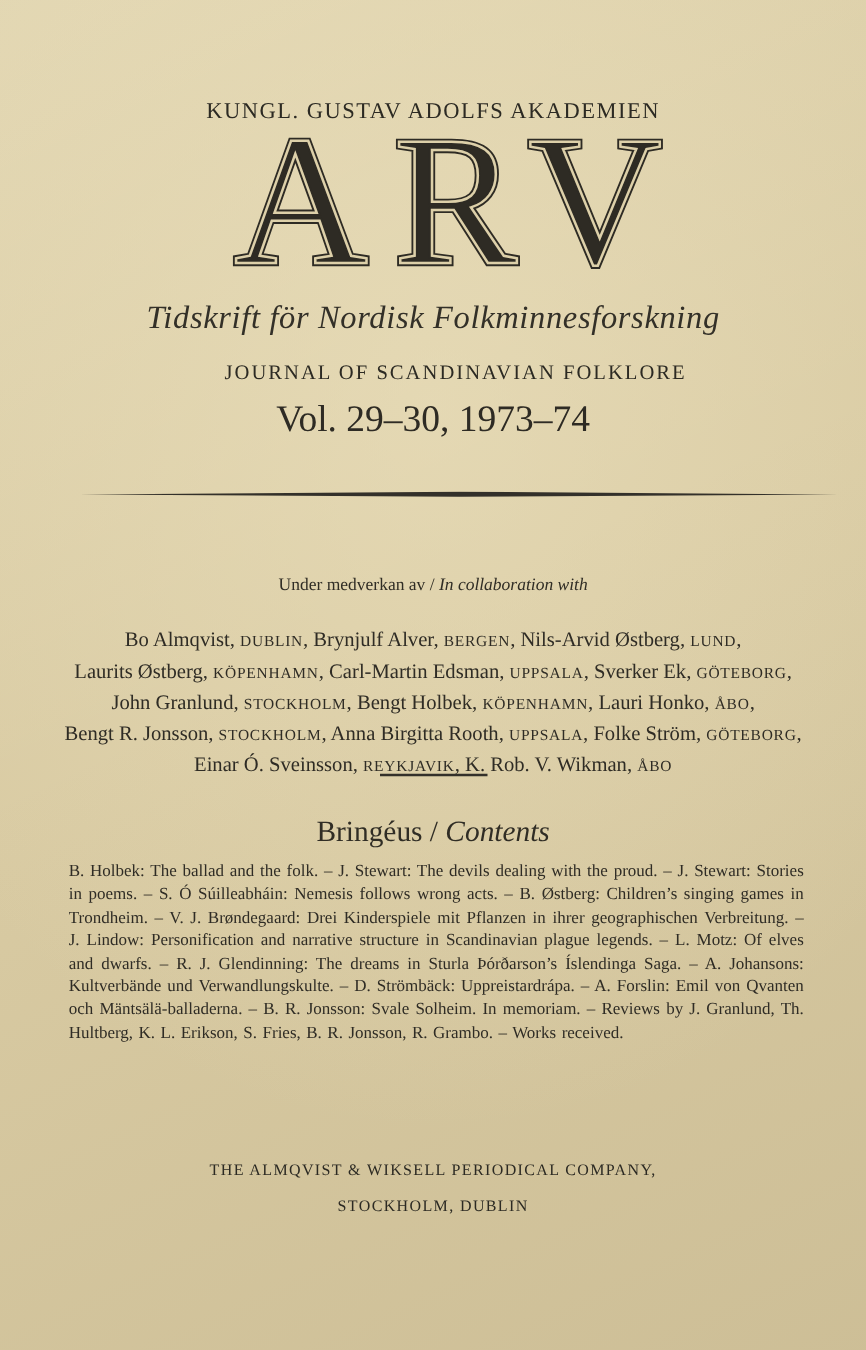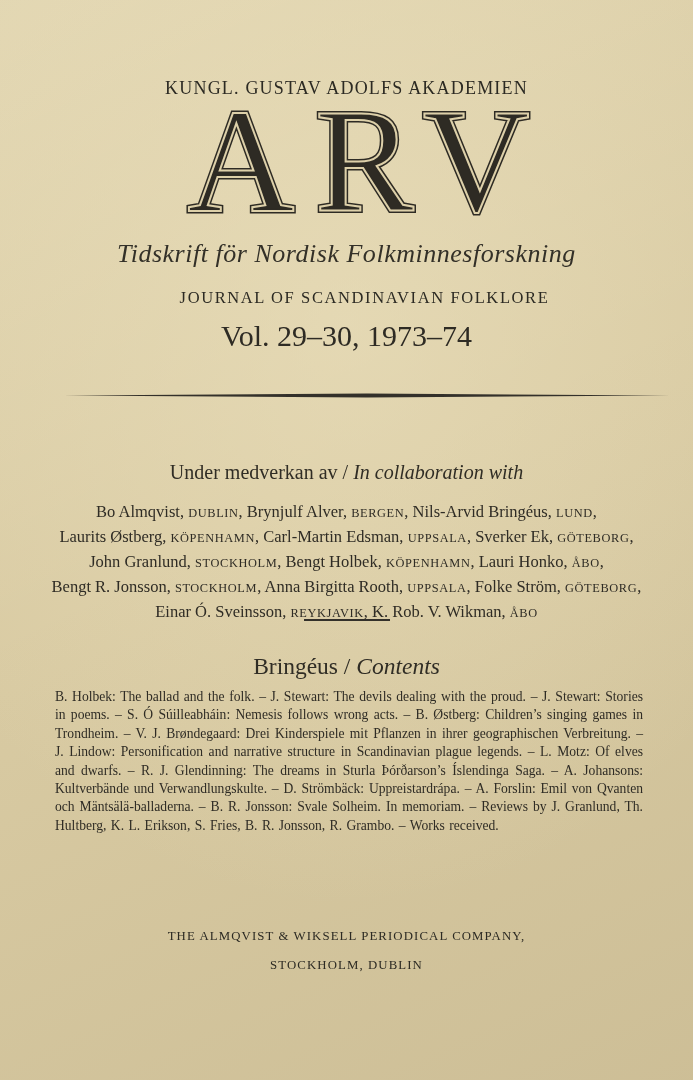--- a/index.html
+++ b/index.html
@@ -29,21 +29,21 @@
   .arv-inline{
     color:transparent;
     -webkit-text-stroke:2px #ddd0a9;
   }
   .publisher{top:46px;font-size:18px;margin-top:32px;}
   .subtitle-sv{top:239px;font-size:26px;font-style:italic;letter-spacing:.02em;color:#333028;}
   .subtitle-en{top:288px;font-size:16.5px;letter-spacing:1.6px;margin-left:18px;}
   .volume{top:319px;font-size:30px;color:#2e2b24;}
   .rule-wide{position:absolute;top:393px;left:64px;width:606px;height:5px;}
   .editor-line{top:429px;font-size:22.5px;}
-  .collab-line{top:461px;font-size:20px;}
+  .collab-line{top:461px;font-size:14px;}
   .contributors{top:500px;font-size:16.5px;line-height:23px;color:#2f2c25;}
   .smallcaps{font-size:.75em;letter-spacing:.05em;}
   .italic{font-style:italic;}
   .rule-short{position:absolute;top:619px;left:304px;width:86px;height:2px;background:#33302a;}
   .contents-heading{top:653px;font-size:23.5px;}
   .contents-para{
     position:absolute;top:688px;left:55px;width:588px;
     font-size:13.6px;line-height:18.4px;
     text-align:justify;word-spacing:1px;color:#2f2c25;
   }
@@ -69,21 +69,21 @@
   <div class="abs volume">Vol. 29–30, 1973–74</div>
 
   <svg class="rule-wide" viewBox="0 0 606 5" preserveAspectRatio="none">
     <polygon points="0,2.6 303,0.4 606,2.6 303,4.4" fill="#33302a"></polygon>
   </svg>
 
 
   <div class="abs collab-line"><span>Under medverkan av / </span><span class="italic">In collaboration with</span></div>
 
   <div class="abs contributors">
-      <div><span>Bo Almqvist, </span><span class="smallcaps">DUBLIN</span><span>, Brynjulf Alver, </span><span class="smallcaps">BERGEN</span><span>, Nils-Arvid Bringéus, </span><span class="smallcaps">LUND</span><span>,</span></div>
+      <div><span>Bo Almqvist, </span><span class="smallcaps">DUBLIN</span><span>, Brynjulf Alver, </span><span class="smallcaps">BERGEN</span><span>, Nils-Arvid Østberg, </span><span class="smallcaps">LUND</span><span>,</span></div>
       <div><span>Laurits Østberg, </span><span class="smallcaps">KÖPENHAMN</span><span>, Carl-Martin Edsman, </span><span class="smallcaps">UPPSALA</span><span>, Sverker Ek, </span><span class="smallcaps">GÖTEBORG</span><span>,</span></div>
       <div><span>John Granlund, </span><span class="smallcaps">STOCKHOLM</span><span>, Bengt Holbek, </span><span class="smallcaps">KÖPENHAMN</span><span>, Lauri Honko, </span><span class="smallcaps">ÅBO</span><span>,</span></div>
       <div><span>Bengt R. Jonsson, </span><span class="smallcaps">STOCKHOLM</span><span>, Anna Birgitta Rooth, </span><span class="smallcaps">UPPSALA</span><span>, Folke Ström, </span><span class="smallcaps">GÖTEBORG</span><span>,</span></div>
       <div><span>Einar Ó. Sveinsson, </span><span class="smallcaps">REYKJAVIK</span><span>, K. Rob. V. Wikman, </span><span class="smallcaps">ÅBO</span></div>
     </div>
 
   <div class="rule-short"></div>
 
   <div class="abs contents-heading"><span>Bringéus / </span><span class="italic">Contents</span></div>
 

